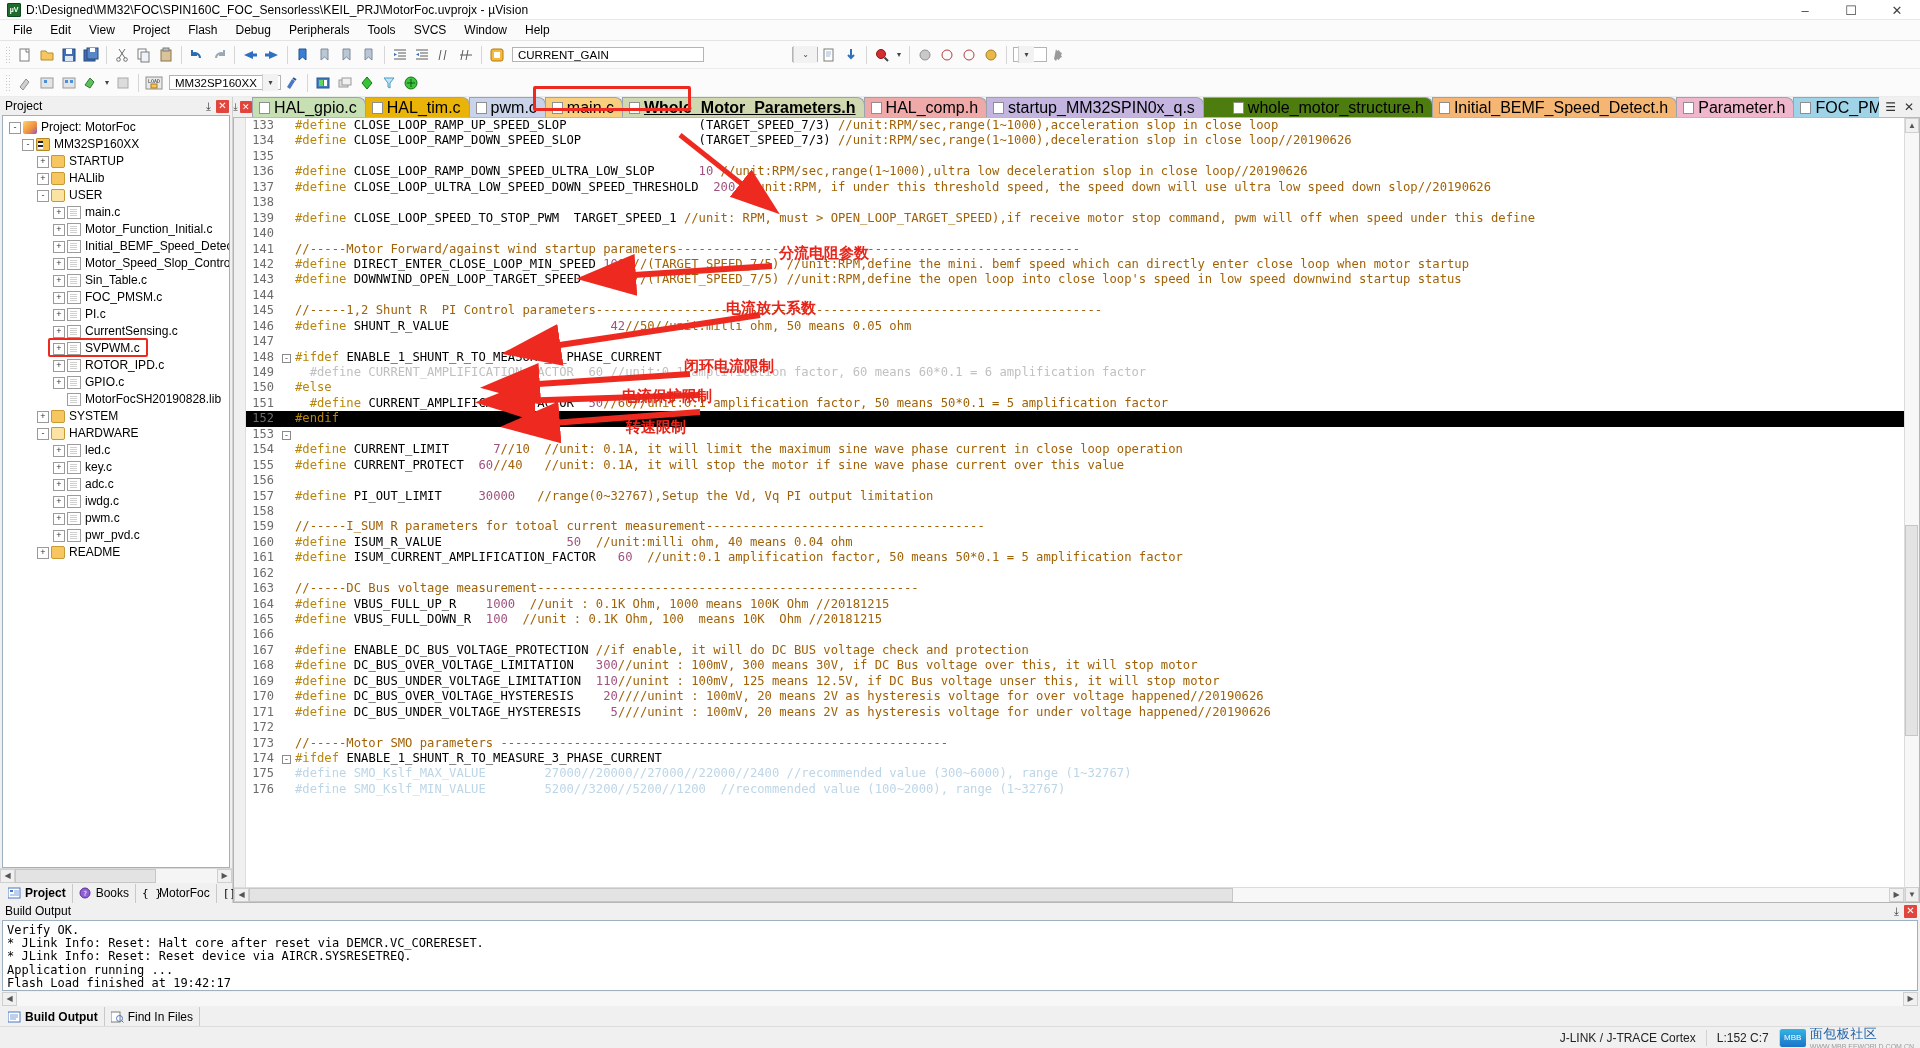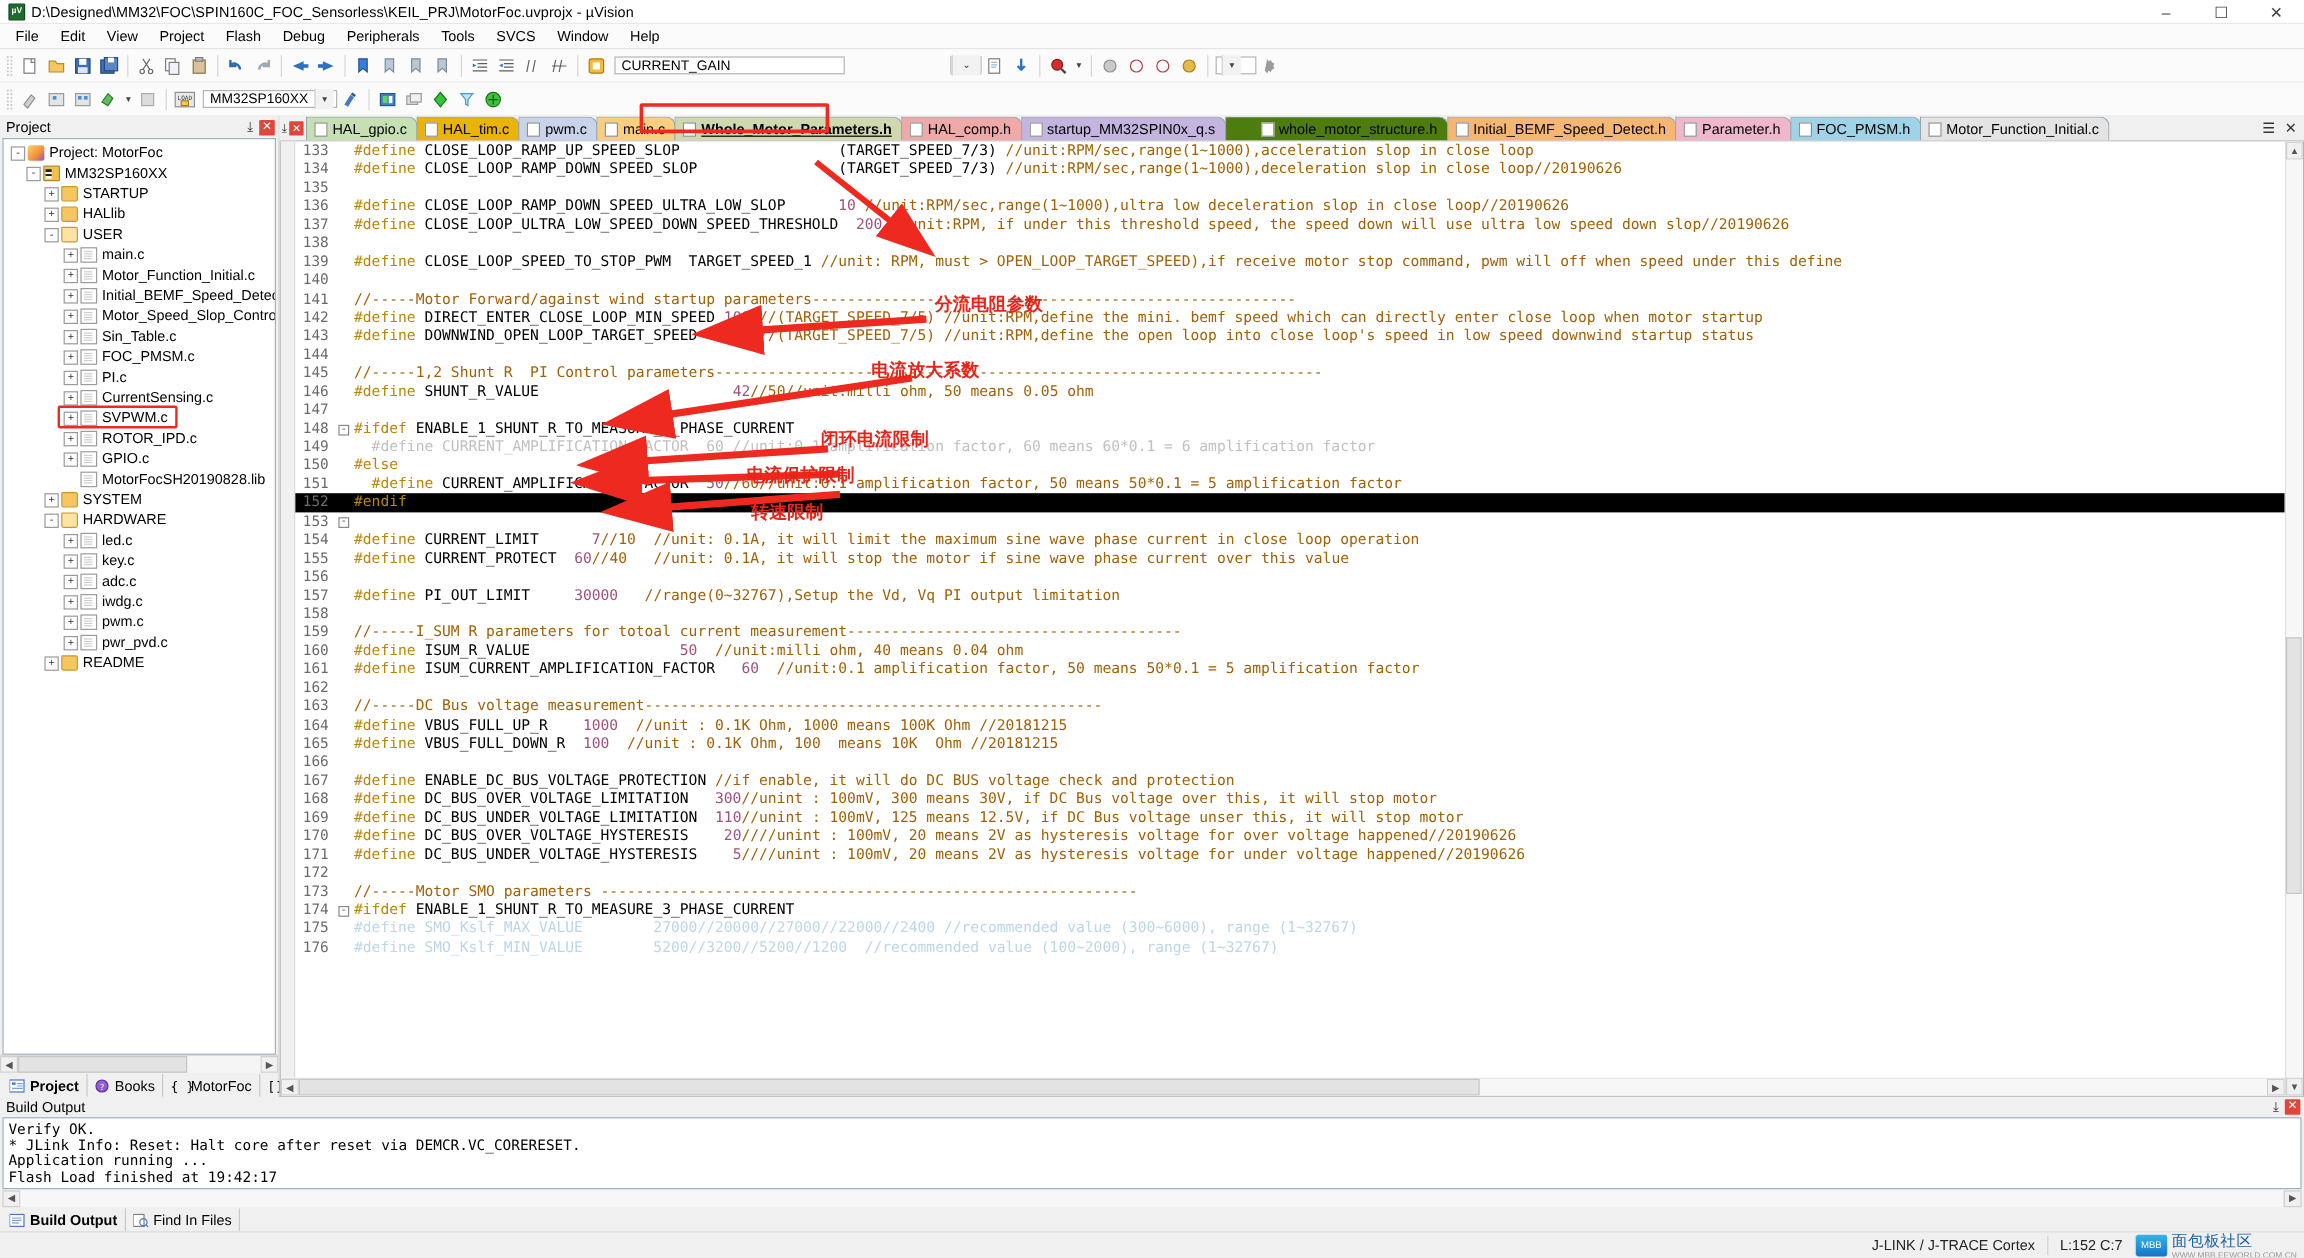--- a/index.html
+++ b/index.html
@@ -94,21 +94,21 @@
 
   
   .editor-area { flex: 1 1 auto; display: flex; flex-direction: column; min-width: 0; background: #f0f0f0; }
   .tabbar { height: 21px; display: flex; align-items: stretch; background: #f0f0f0;
             border-bottom: 1px solid #b9b9b9; position: relative; }
   .tabbar .pinarea { width: 22px; display: flex; align-items: center; justify-content: center; gap:2px; }
   .tabbar .pinarea .pin { font-size: 10px; color: #333; }
   .tabbar .pinarea .x { background: #e2453c; color: #fff; font-size: 9px; width: 12px; height: 12px;
          line-height: 12px; text-align: center; border-radius: 1px; }
   .tabs-scroll { flex: 1 1 auto; display: flex; align-items: stretch; overflow: hidden; }
-  .etab { display: flex; align-items: center; gap: 4px; padding: 0 8px 0 6px; font-size: 12px;
+  .etab { display: flex; align-items: center; gap: 4px; padding: 0 8px 0 6px; font-size: 16px;
           border: 1px solid #9aa4ae; border-bottom: none; margin-right: -1px;
           border-radius: 0 8px 0 0; height: 20px; align-self: flex-end; white-space: nowrap;
           position: relative; }
   .etab .tico { width: 11px; height: 12px; background: #fff; border: 1px solid #8f8f8f; flex: 0 0 11px; }
   .etab.active { font-weight: bold; }
   .etab.active .tlabel { text-decoration: underline; }
   .tabbar .tright { display: flex; align-items: center; gap: 8px; padding: 0 6px; }
   .tabbar .tright span { font-size: 12px; color: #333; }
 
   .code-wrap { flex: 1 1 auto; display: flex; min-height: 0; background: #fff; border: 1px solid #b5b5b5;
@@ -747,20 +747,21 @@
 
   <div class="build-panel">
     <div class="build-cap">
       <div class="caps">Build Output</div>
       <div class="capbtn">⤓</div>
       <div class="capbtn red">✕</div>
     </div>
     <div class="build-body" id="build-body">
         <div>Verify OK.</div>
         <div>* JLink Info: Reset: Halt core after reset via DEMCR.VC_CORERESET.</div>
+        <div>* JLink Info: Reset: Reset device via AIRCR.SYSRESETREQ.</div>
         <div>Application running ...</div>
         <div>Flash Load finished at 19:42:17</div>
       </div>
     <div class="build-hscroll">
       <div class="arrow">◀</div>
       <div class="track"></div>
       <div class="arrow">▶</div>
     </div>
     <div class="build-tabs">
       <div class="ptab active">

